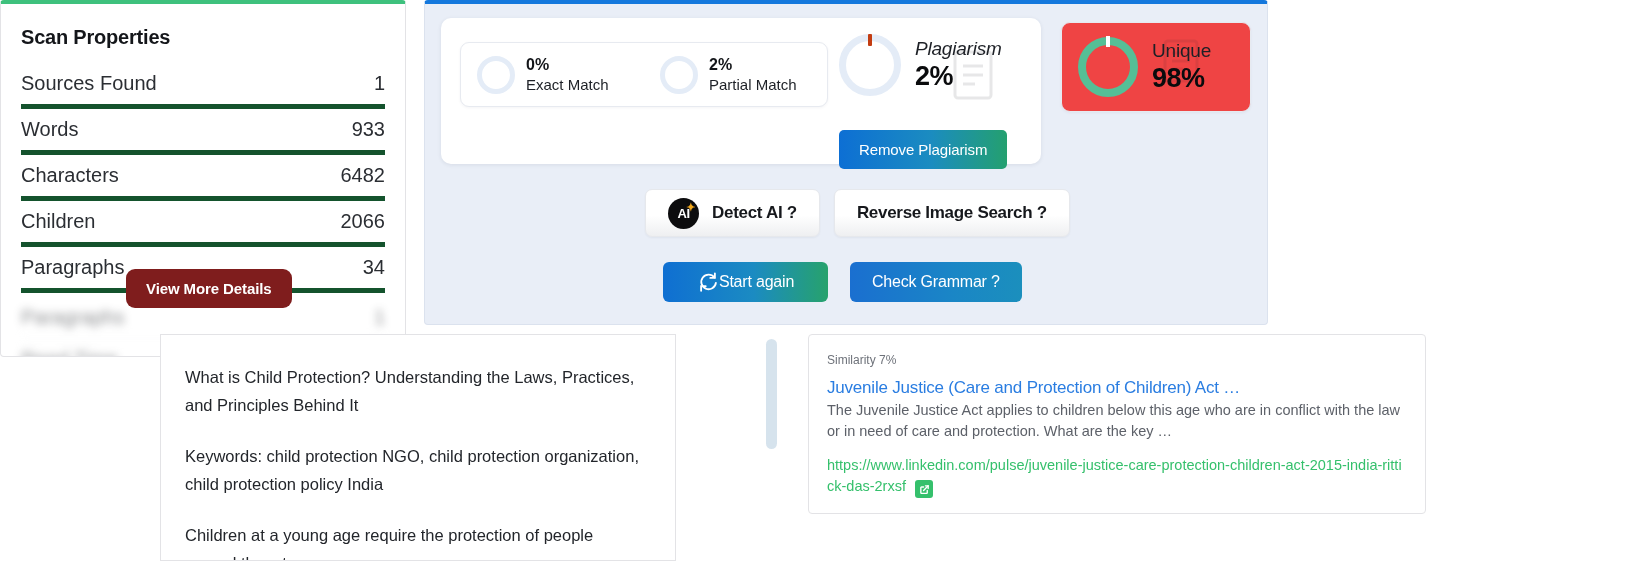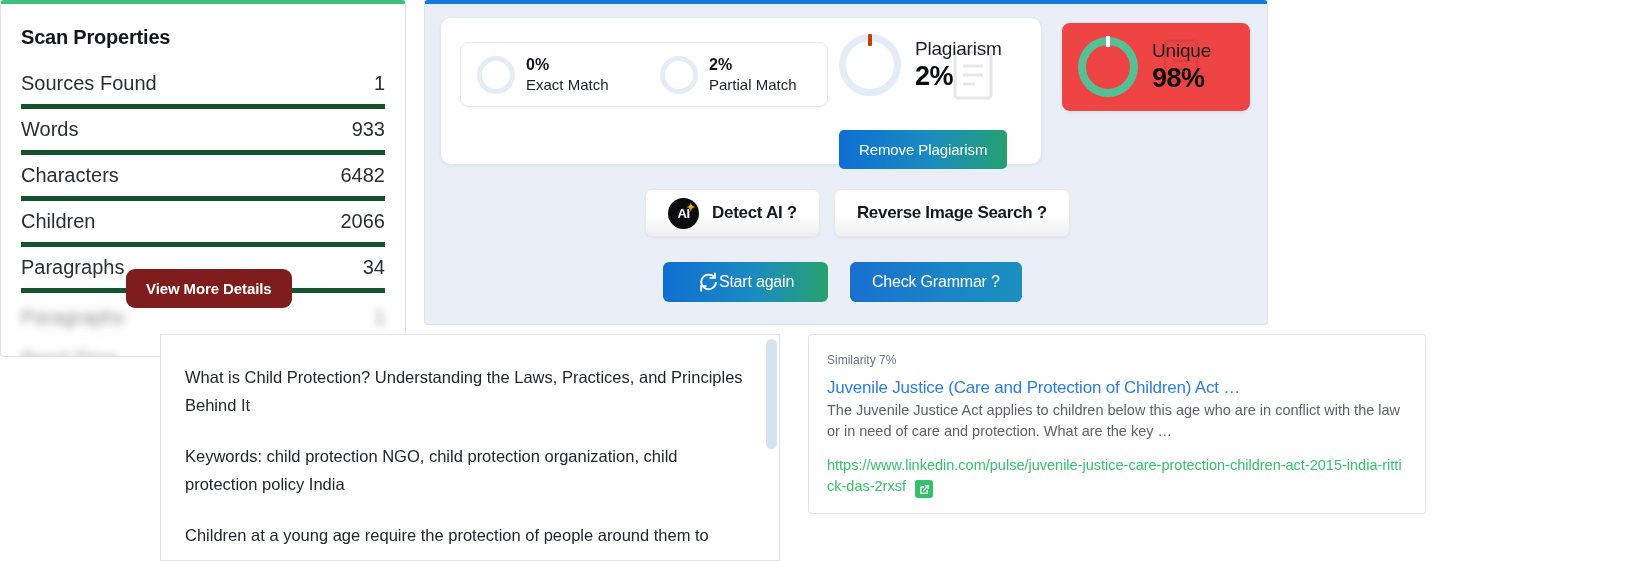--- a/index.html
+++ b/index.html
@@ -134,20 +134,21 @@
     position: absolute;
     left: 50%; top: -7px;
     margin-left: -2px;
     width: 4px; height: 12px;
     background: #c33d12;
     border-radius: 1px;
   }
   .gauge-label .name {
     font-size: 19px; color: #1d2026; line-height: 1.2;
     letter-spacing: -0.2px;
+    font-style: italic;
   }
   .gauge-label .big {
     font-size: 27px; font-weight: 800; color: #0a0b0d;
     line-height: 1.15; letter-spacing: -0.5px;
   }
   .doc-watermark {
     position: absolute;
     left: 510px; top: 30px;
     width: 48px; height: 56px;
     opacity: .10;
@@ -264,21 +265,21 @@
   }
   .prim-btn.grammar {
     background: linear-gradient(90deg,#1a6fd0 0%,#1a86c6 60%,#1b8fbd 100%);
   }
   .refresh-ico { width: 22px; height: 22px; flex: none; }
 
   
   .text-card {
     position: absolute;
     left: 160px; top: 334px;
-    width: 620px; height: 227px;
+    width: 516px; height: 227px;
     background: #ffffff;
     border: 1px solid #e3e3e6;
     border-radius: 0;
     overflow: hidden;
     padding: 28px 36px 0 24px;
   }
   .text-card p {
     font-size: 16.5px;
     line-height: 1.72;
     color: #23262b;

